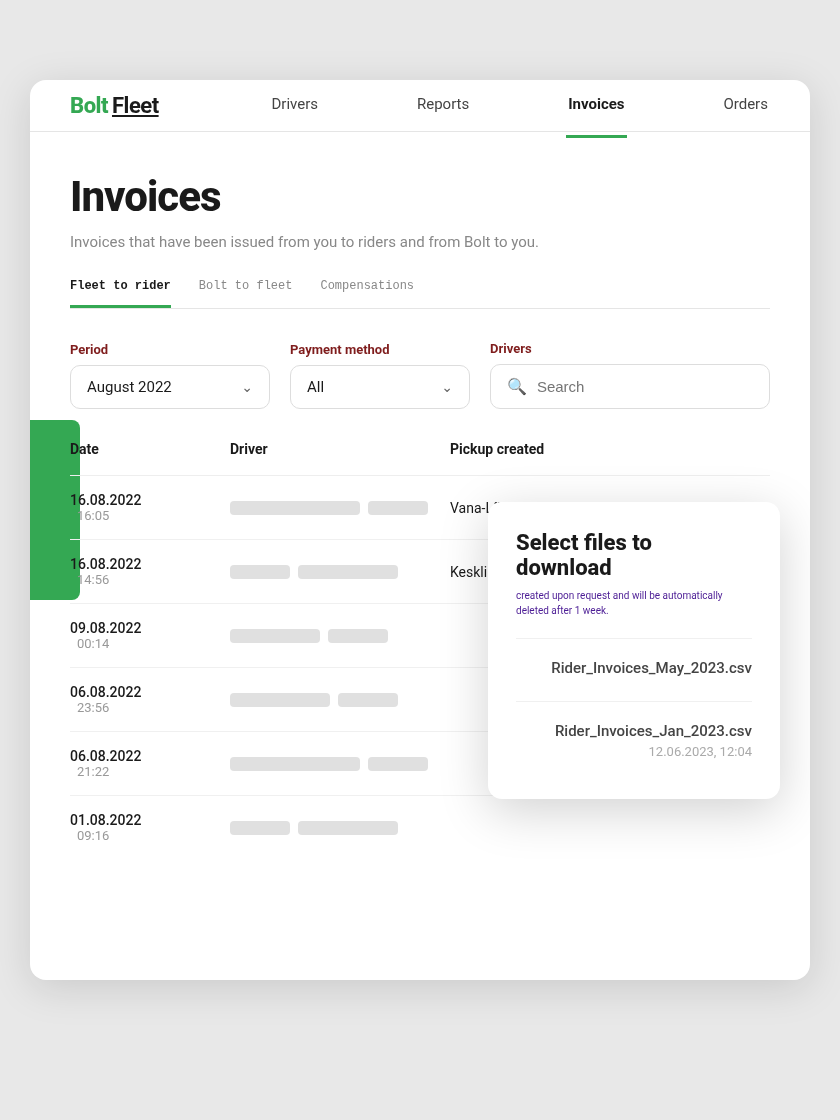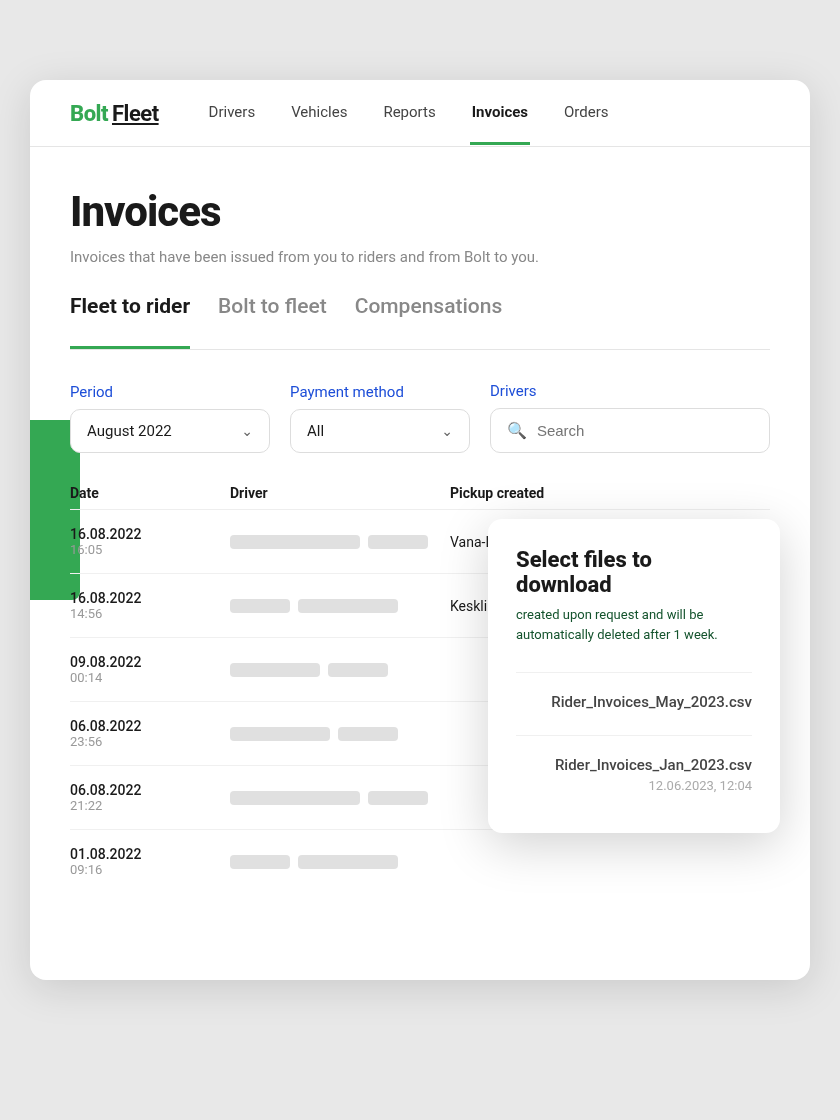--- a/index.html
+++ b/index.html
@@ -41,22 +41,23 @@
       border-radius: 8px;
       z-index: 0;
     }
 
     
     .navbar {
       display: flex;
       align-items: center;
       padding: 16px 40px;
       border-bottom: 1px solid #e5e5e5;
-      height: 67px;
+      height: 52px;
       gap: 32px;
+      justify-content: space-between;
     }
 
     .logo {
       display: flex;
       align-items: center;
       gap: 4px;
       margin-right: 16px;
     }
 
     .logo-bolt {
@@ -115,26 +116,27 @@
 
     
     .tabs {
       display: flex;
       gap: 28px;
       border-bottom: 1px solid #e5e5e5;
       margin-bottom: 32px;
     }
 
     .tab {
-      font-size: 21px;
+      font-size: 12px;
       color: #888;
-      padding-bottom: 28px;
+      padding-bottom: 12px;
       cursor: pointer;
       border-bottom: 3px solid transparent;
       font-weight: 500;
+      font-family: Liberation Mono, monospace;
     }
 
     .tab.active {
       color: #1a1a1a;
       font-weight: 700;
       border-bottom: 3px solid #34a853;
     }
 
     
     .filters {
@@ -144,23 +146,23 @@
       align-items: flex-end;
     }
 
     .filter-group {
       display: flex;
       flex-direction: column;
       gap: 8px;
     }
 
     .filter-label {
-      font-size: 15px;
-      font-weight: 400;
-      color: #1d4ed8;
+      font-size: 13px;
+      font-weight: 700;
+      color: #7f1d1d;
     }
 
     .filter-select {
       display: flex;
       align-items: center;
       justify-content: space-between;
       border: 1.5px solid #ddd;
       border-radius: 10px;
       padding: 12px 16px;
       font-size: 15px;
@@ -210,21 +212,21 @@
       font-size: 15px;
       color: #0f172a;
       background: transparent;
       width: 100%;
     }
 
     
     .table-header {
       display: grid;
       grid-template-columns: 160px 220px 1fr;
-      padding: 0 0 8px 0;
+      padding: 0 0 18px 0;
       border-bottom: 1px solid #eee;
     }
 
     .table-header-cell {
       font-size: 14px;
       font-weight: 700;
       color: #1a1a1a;
     }
 
     .table-row {
@@ -242,20 +244,21 @@
 
     .date-main {
       font-size: 14px;
       color: #1a1a1a;
       font-weight: 500;
     }
 
     .date-time {
       font-size: 13px;
       color: #999;
+      margin-left: 7px;
     }
 
     .driver-cell {
       display: flex;
       align-items: center;
       gap: 8px;
     }
 
     .blur-bar {
       height: 14px;
@@ -287,23 +290,23 @@
     }
 
     .popup-title {
       font-size: 22px;
       font-weight: 800;
       color: #1a1a1a;
       margin-bottom: 8px;
     }
 
     .popup-subtitle {
-      font-size: 13px;
-      color: #14532d;
-      margin-bottom: 28px;
+      font-size: 10px;
+      color: #4c1d95;
+      margin-bottom: 20px;
       line-height: 1.5;
     }
 
     .file-item {
       padding: 20px 0;
       border-top: 1px solid #f0f0f0;
       text-align: right;
     }
 
     .file-name {
@@ -322,21 +325,20 @@
 <body>
 
 <div class="card">
 
   <nav class="navbar">
     <div class="logo">
       <span class="logo-bolt">Bolt</span>
       <span class="logo-fleet">Fleet</span>
     </div>
     <span class="nav-item">Drivers</span>
-    <span class="nav-item">Vehicles</span>
     <span class="nav-item">Reports</span>
     <span class="nav-item active">Invoices</span>
     <span class="nav-item">Orders</span>
   </nav>
 
   <div class="main">
 
     <h1 class="page-title">Invoices</h1>
     <p class="page-subtitle">Invoices that have been issued from you to riders and from Bolt to you.</p>
 

